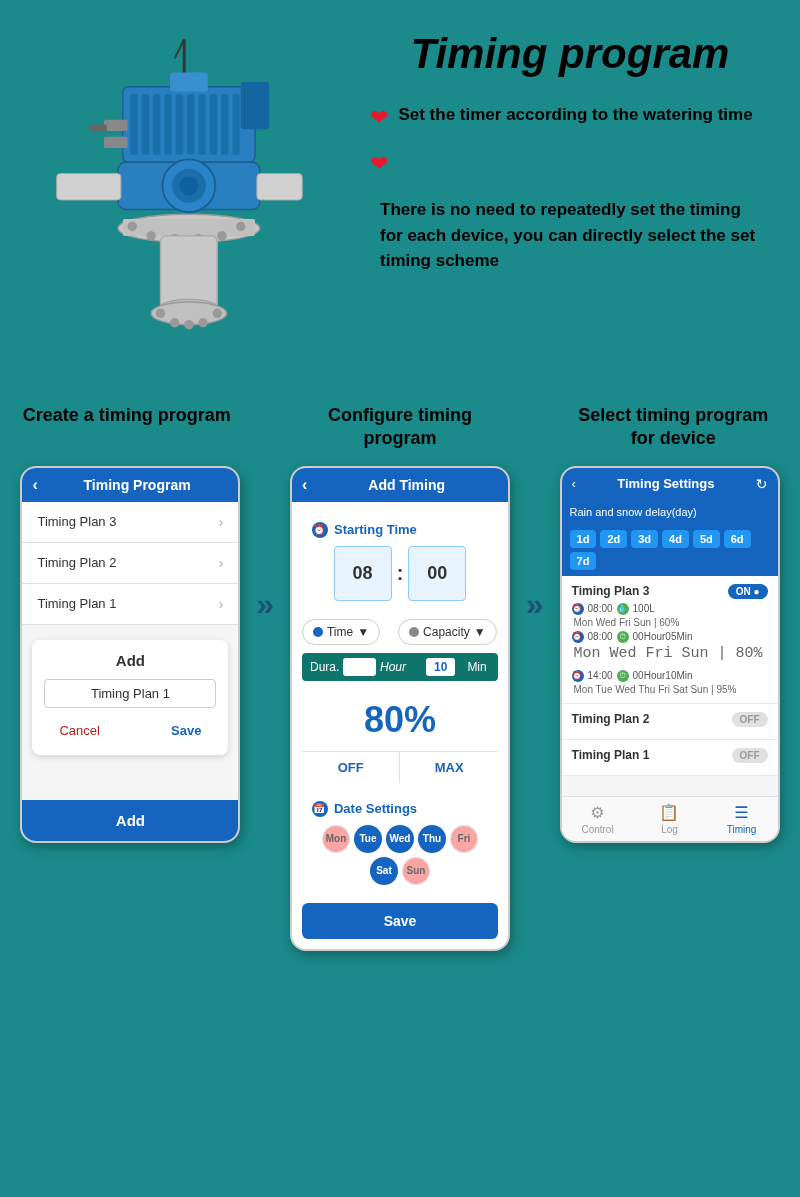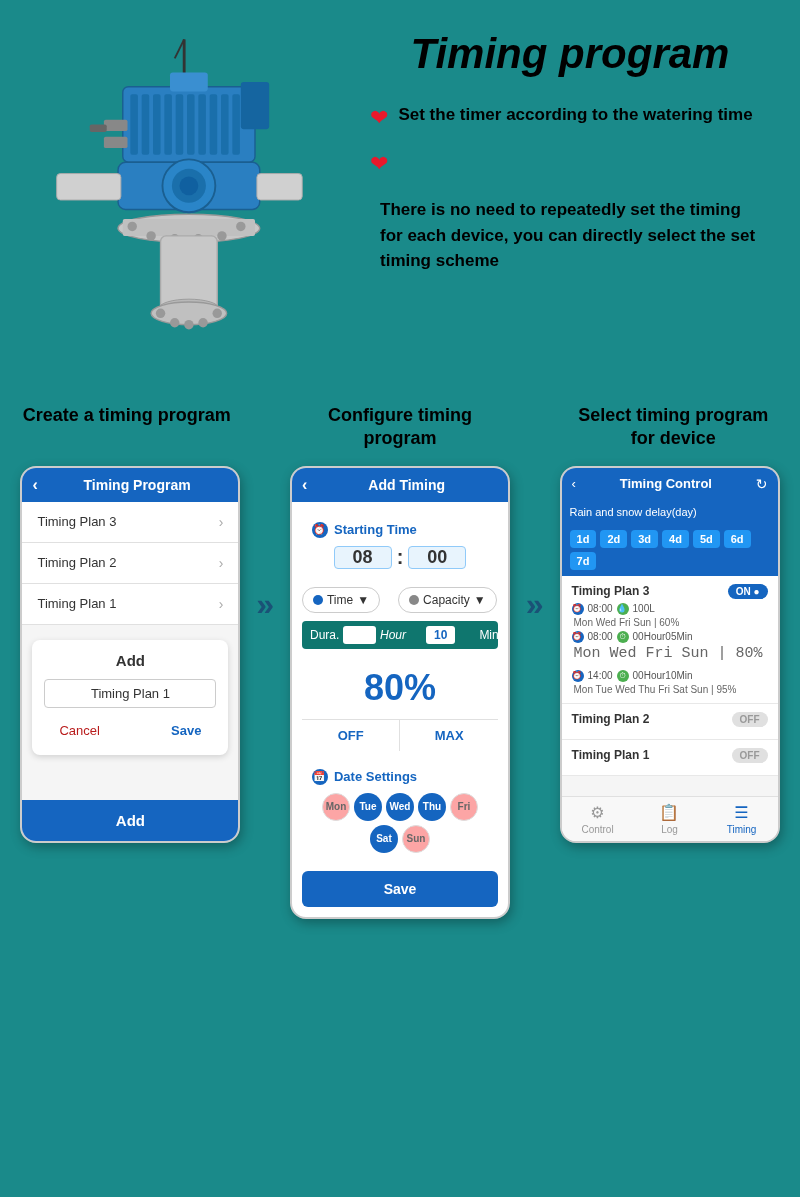--- a/index.html
+++ b/index.html
@@ -255,21 +255,21 @@
       display: flex;
       align-items: center;
       justify-content: center;
       gap: 5px;
     }
 
     .time-box {
       background: #e8f4fd;
       border: 1px solid #90caf9;
       border-radius: 4px;
-      padding: 0 18px;
+      padding: 16px 18px;
       font-size: 18px;
       font-weight: bold;
       color: #333;
     }
 
     .time-colon {
       font-size: 20px;
       font-weight: bold;
       color: #333;
     }
@@ -688,21 +688,21 @@
             <span>Capacity</span>
             <span>▼</span>
           </div>
         </div>
 
         <div class="duration-row">
           <span>Dura.</span>
           <span class="duration-highlight">&nbsp;&nbsp;&nbsp;&nbsp;&nbsp;</span>
           <span style="margin-right:16px;font-style:italic;">Hour</span>
           <span class="duration-highlight">10</span>
-          <span style="margin-left:20px;">Min</span>
+          <span style="margin-left:8px;">Min</span>
         </div>
 
         <div class="percent-display">80%</div>
 
         <div class="off-max-row">
           <div class="off-btn">OFF</div>
           <div class="max-btn">MAX</div>
         </div>
 
         <div class="date-section">
@@ -725,21 +725,21 @@
       </div>
     </div>
 
     <div class="arrow-wrapper">
       <span class="dbl-arrow">»</span>
     </div>
 
     <div class="phone-mockup">
       <div class="timing-control-header">
         <span class="back-arrow">‹</span>
-        <span style="flex:1;text-align:center;font-size:13px;font-weight:bold;">Timing Control</span>
+        <span style="flex:1;text-align:center;font-size:13px;font-weight:bold;">Timing Settings</span>
         <span style="font-size:14px;">↻</span>
       </div>
       <div style="background:#1565c0;">
         <div class="rain-delay-bar">Rain and snow delay(day)</div>
         <div class="delay-days-row">
           <div class="delay-day-btn">1d</div>
           <div class="delay-day-btn">2d</div>
           <div class="delay-day-btn">3d</div>
           <div class="delay-day-btn">4d</div>
           <div class="delay-day-btn">5d</div>

